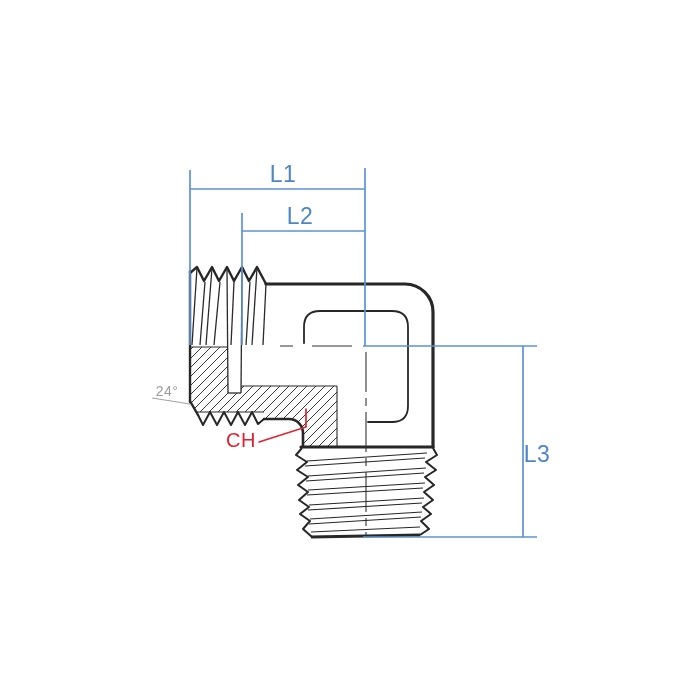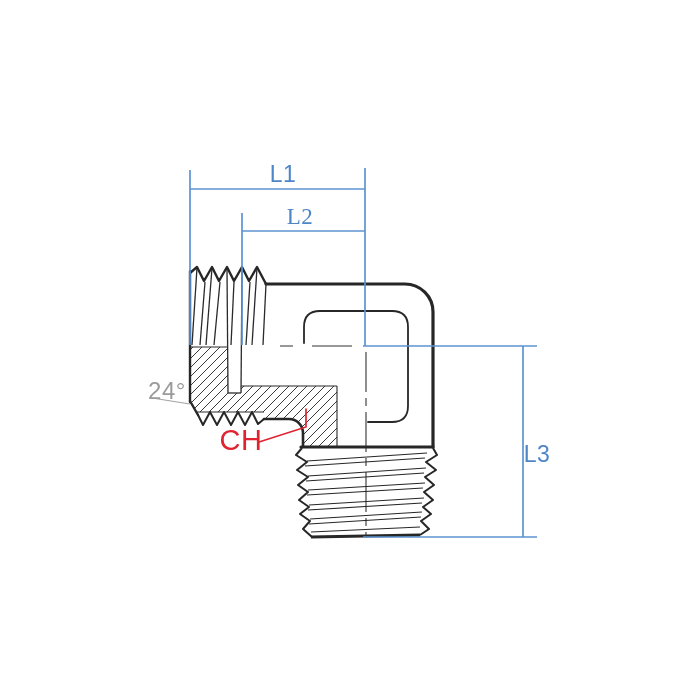--- a/index.html
+++ b/index.html
@@ -8,22 +8,22 @@
     font-family:"Liberation Sans", sans-serif;
   }
   .stage svg{position:absolute;left:0;top:0;}
   .lbl{
     position:absolute;transform:translate(-50%,-50%);
     white-space:nowrap;line-height:1;letter-spacing:0.5px;
     font-family:"Liberation Sans", sans-serif;font-weight:400;
     user-select:none;
   }
   .lbl-dim{color:#4d86c8;font-size:23px;}
-  .lbl-angle{color:#9b9b9b;font-size:24px;}
-  .lbl-ch{color:#e02330;font-size:29px;}
+  .lbl-angle{color:#9b9b9b;font-size:14px;}
+  .lbl-ch{color:#e02330;font-size:20px;}
 </style>
 </head>
 <body>
 
 <div class="stage">
 
   <svg width="700" height="700" viewBox="0 0 700 700">
     <defs>
       <pattern id="hatch" patternUnits="userSpaceOnUse" width="9" height="9">
         <path d="M-2,11 L11,-2" stroke="#3a3a3a" stroke-width="1" fill="none"></path>
@@ -107,18 +107,18 @@
       <path d="M365,168 L365,346"></path>
       <path d="M190,189 L365,189"></path>
       <path d="M242,231 L365,231"></path>
       <path d="M363,346 L537,346"></path>
       <path d="M363,537 L537,537"></path>
       <path d="M523,346 L523,537"></path>
     </g>
   </svg>
 
   <div class="lbl lbl-dim" style="left:283px;top:174px;">L1</div>
-  <div class="lbl lbl-dim" style="left:300px;top:216px;font-family:Liberation Serif, serif;">L2</div>
+  <div class="lbl lbl-dim" style="left:300px;top:216px;">L2</div>
   <div class="lbl lbl-dim" style="left:537px;top:454px;">L3</div>
   <div class="lbl lbl-angle" style="left:167px;top:391px;">24°</div>
   <div class="lbl lbl-ch" style="left:241px;top:440px;">CH</div>
 
 </div>
 
 </body></html>

